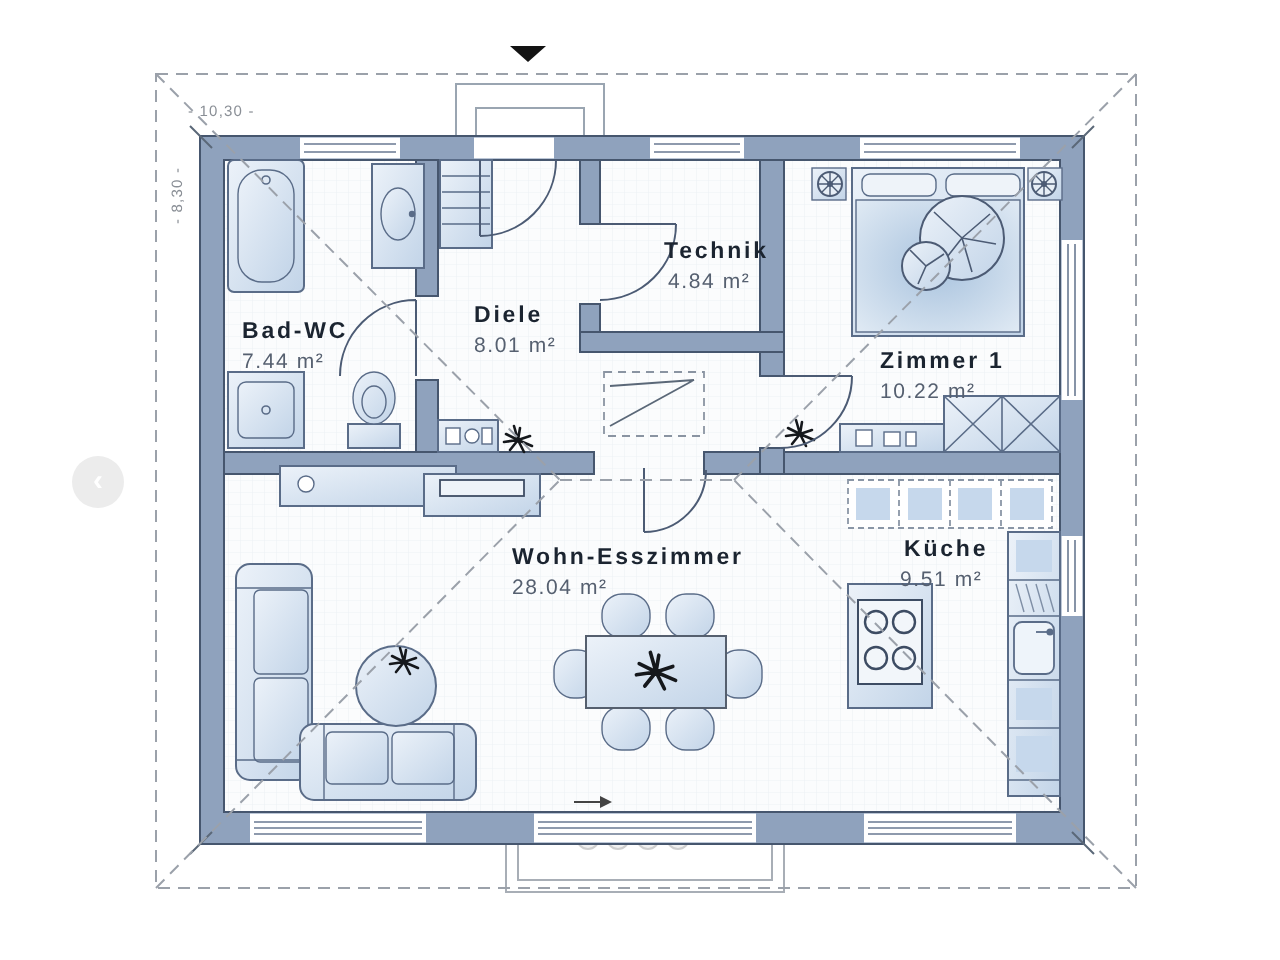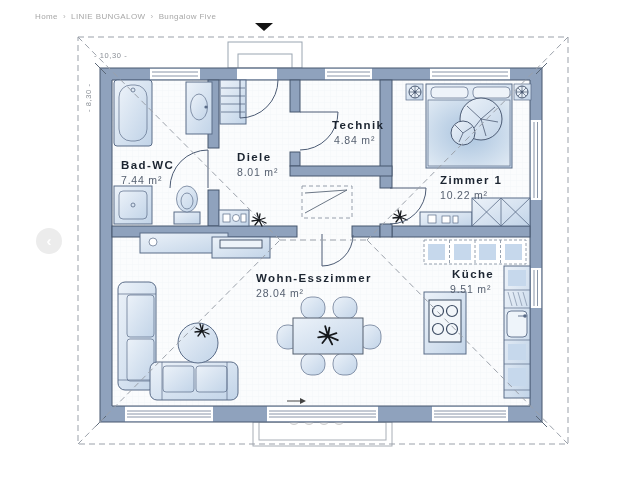--- a/index.html
+++ b/index.html
@@ -23,23 +23,20 @@
   .doorarc{fill:none;stroke:#4c5b74;stroke-width:1;}
   .dash{fill:none;stroke:#9ba1aa;stroke-width:1;stroke-dasharray:6 4;}
   .winline{stroke:#6a7a92;stroke-width:.8;}
 </style>
 </head>
 <body>
 
 <div id="stage">
 
   
-  <div id="breadcrumb">
-    <span>Home</span><span class="sep">›</span><span>LINIE BUNGALOW</span><span class="sep">›</span><span>Bungalow Five</span>
-  </div>
 
   
   <div id="prev-btn">‹</div>
 
   
   <div id="down-tri"></div>
 
   
   <svg width="640" height="480" viewBox="0 0 640 480">
     <defs>

